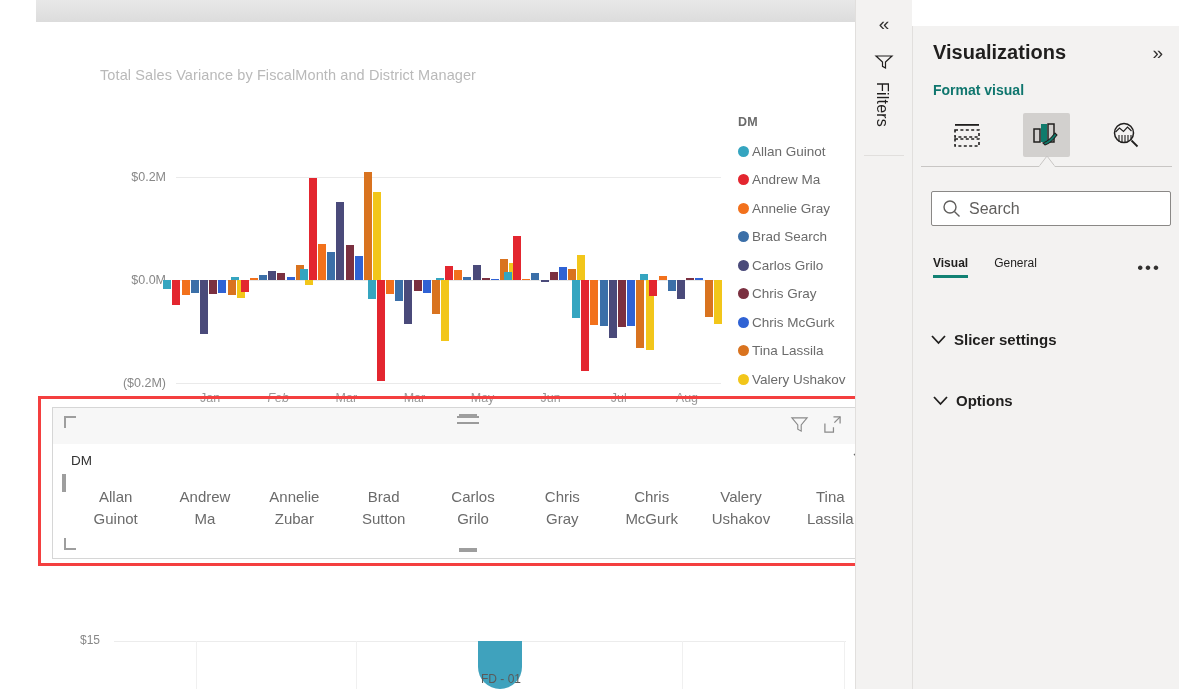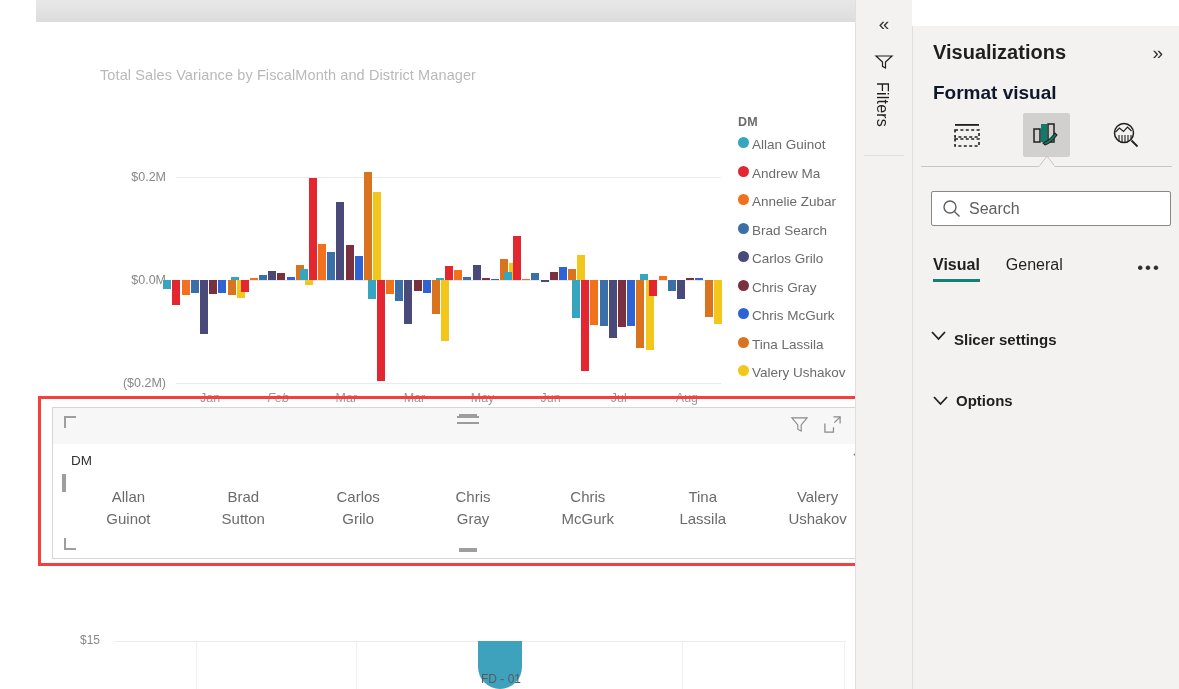--- a/index.html
+++ b/index.html
@@ -55,21 +55,21 @@
   }
   .bar { position: absolute; width: 8px; }
 
   
   .legend { position: absolute; left: 702px; top: 93px; }
   .legend-title {
     font-size: 12.5px; color: #6b6b6b; font-weight: 600; margin-bottom: 8px;
     letter-spacing: .2px;
   }
   .legend-item {
-    display: flex; height: 28.5px;
+    display: flex; align-items: center; height: 28.5px;
     font-size: 13.5px; color: #6b6b6b;
   }
   .legend-dot {
     width: 11px; height: 11px; border-radius: 50%; margin-right: 3px; flex: none;
   }
 
   
   .slicer-sel {
     position: absolute; left: 2px; top: 396px; width: 856px; height: 170px;
     border: 3px solid #f43f3f;
@@ -174,22 +174,22 @@
   }
   .pane-title {
     position: absolute; left: 20px; top: 15px; font-size: 20px; font-weight: 700;
     color: #201f1e;
   }
   .pane-expand {
     position: absolute; right: 16px; top: 17px; font-size: 19px; color: #323130;
     cursor: pointer; line-height: 1;
   }
   .pane-sub {
-    position: absolute; left: 20px; top: 56px; font-size: 19px; font-weight: 700;
-    color: #0f172a;
+    position: absolute; left: 20px; top: 56px; font-size: 14px; font-weight: 700;
+    color: #0f766e;
   }
   .fmt-tabs {
     position: absolute; left: 0; top: 84px; width: 267px; height: 50px;
     display: flex; align-items: center; justify-content: space-around; padding: 0 14px;
   }
   .fmt-tab {
     width: 47px; height: 44px; display: flex; align-items: center;
     justify-content: center; cursor: pointer; border-radius: 2px;
   }
   .fmt-tab.active { background: #d2d0ce; }
@@ -201,30 +201,30 @@
   }
 
   .search-wrap {
     position: absolute; left: 18px; top: 165px; width: 240px; height: 35px;
     background: #ffffff; border: 1px solid #8a8886; border-radius: 2px;
     display: flex; align-items: center; padding: 0 10px; gap: 8px;
   }
   .search-text { font-size: 16px; color: #605e5c; }
 
   .vg-tabs { position: absolute; left: 20px; top: 230px; display: flex; align-items: baseline; gap: 26px; }
-  .vg-tab { font-size: 16px; color: #201f1e; cursor: pointer; position: relative; padding-bottom: 8px; }
+  .vg-tab { font-size: 12px; color: #201f1e; cursor: pointer; position: relative; padding-bottom: 8px; }
   .vg-tab.active { font-weight: 700; }
   .vg-tab.active::after {
     content: ""; position: absolute; left: 0; right: 0; bottom: 0; height: 3px;
     background: #118173;
   }
   .vg-more { position: absolute; right: 18px; top: 232px; color: #323130; font-size: 17px; letter-spacing: 2px; cursor: pointer; }
 
   .section-header {
-    position: absolute; left: 18px; top: 305px; display: flex; align-items: flex-start; gap: 8px;
+    position: absolute; left: 18px; top: 305px; display: flex; align-items: center; gap: 8px;
     font-size: 15px; font-weight: 700; color: #201f1e; cursor: pointer;
   }
 
   .opt-header {
     position: absolute; left: 20px; top: 366px; display: flex; align-items: center; gap: 8px;
     font-size: 15px; font-weight: 700; color: #201f1e; cursor: pointer;
   }
 </style>
 </head>
 <body>
@@ -332,21 +332,21 @@
             <div class="legend-item">
               <span class="legend-dot" style="background: rgb(53, 165, 192);"></span>
               <span>Allan Guinot</span>
             </div>
             <div class="legend-item">
               <span class="legend-dot" style="background: rgb(227, 38, 47);"></span>
               <span>Andrew Ma</span>
             </div>
             <div class="legend-item">
               <span class="legend-dot" style="background: rgb(242, 113, 28);"></span>
-              <span>Annelie Zubar</span>
+              <span>Annelie Gray</span>
             </div>
             <div class="legend-item">
               <span class="legend-dot" style="background: rgb(59, 111, 168);"></span>
               <span>Brad Search</span>
             </div>
             <div class="legend-item">
               <span class="legend-dot" style="background: rgb(74, 74, 122);"></span>
               <span>Carlos Grilo</span>
             </div>
             <div class="legend-item">
@@ -397,42 +397,50 @@
         <svg class="slicer-chevron" width="16" height="10" viewBox="0 0 16 10">
           <path d="M1 1l7 7 7-7" fill="none" stroke="#6b6b6b" stroke-width="1.3"></path>
         </svg>
 
         <div class="tiles" id="slicer-tiles">
             <div class="tile">
               <div>Allan</div>
               <div>Guinot</div>
             </div>
             <div class="tile">
+              <div>Andrew</div>
+              <div>Ma</div>
+            </div>
+            <div class="tile">
+              <div>Annelie</div>
+              <div>Zubar</div>
+            </div>
+            <div class="tile">
               <div>Brad</div>
               <div>Sutton</div>
             </div>
             <div class="tile">
               <div>Carlos</div>
               <div>Grilo</div>
             </div>
             <div class="tile">
               <div>Chris</div>
               <div>Gray</div>
             </div>
             <div class="tile">
               <div>Chris</div>
               <div>McGurk</div>
             </div>
             <div class="tile">
+              <div>Valery</div>
+              <div>Ushakov</div>
+            </div>
+            <div class="tile">
               <div>Tina</div>
               <div>Lassila</div>
-            </div>
-            <div class="tile">
-              <div>Valery</div>
-              <div>Ushakov</div>
             </div>
           </div>
 
         <div class="nub corner tl"></div>
         <div class="nub corner tr"></div>
         <div class="nub corner bl"></div>
         <div class="nub corner br"></div>
         <div class="nub lm"></div>
         <div class="nub rm"></div>
         <div class="nub tm"></div>

